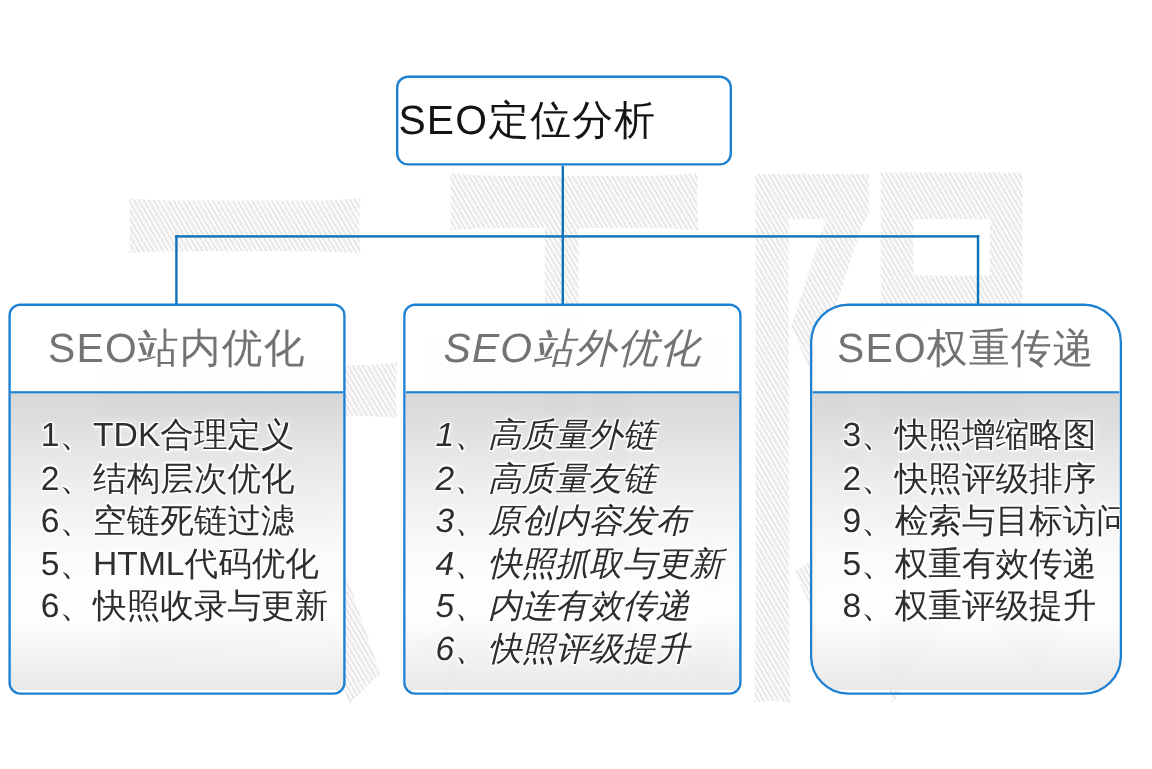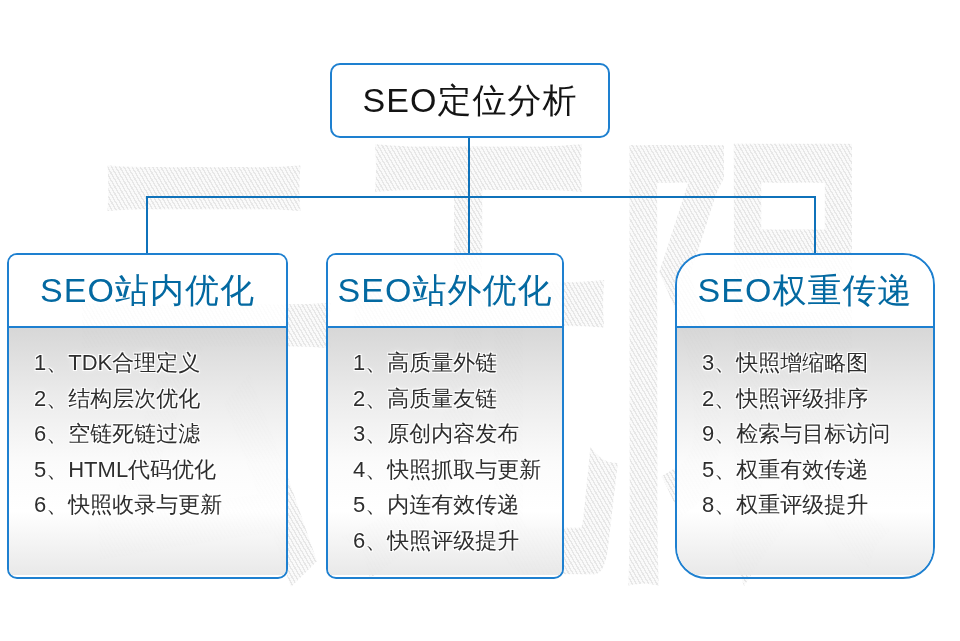--- a/index.html
+++ b/index.html
@@ -27,53 +27,53 @@
   .conn-root-v {left:468px;top:138px;width:2px;height:60px;}
   .conn-h      {left:146px;top:196px;width:670px;height:2px;}
   .conn-drop-1 {left:146px;top:196px;width:2px;height:58px;}
   .conn-drop-2 {left:468px;top:196px;width:2px;height:58px;}
   .conn-drop-3 {left:814px;top:196px;width:2px;height:58px;}
 
   
   .top-node{
     position:absolute;left:330px;top:63px;width:280px;height:75px;z-index:2;
     background:#ffffff;border:2px solid #1e80d0;border-radius:10px;
-    display:flex;align-items:center;justify-content:center;box-sizing:border-box;
+    display:flex;align-items:center;box-sizing:border-box;
   }
   .top-node .node-title{font-size:34px;color:#141414;letter-spacing:1px;}
 
   
   .column{
     position:absolute;top:253px;height:326px;z-index:2;box-sizing:border-box;
     border:2px solid #1e80d0;border-radius:10px;overflow:hidden;background:transparent;
   }
   .col-1{left:7px;width:281px;}
-  .col-2{left:326px;width:238px;}
+  .col-2{left:336px;width:282px;font-style:italic;}
   .col-3{left:675px;width:260px;border-radius:32px;}
 
   .col-header{
     height:73px;box-sizing:border-box;
     background:rgba(255,255,255,0.88);
     border-bottom:2px solid #1e80d0;
     display:flex;align-items:center;justify-content:center;
   }
-  .col-header .node-title{font-size:34px;color:#0369a1;letter-spacing:1px;}
+  .col-header .node-title{font-size:34px;color:#737373;letter-spacing:1px;}
 
   .col-list{
     height:247px;box-sizing:border-box;margin:0;
     padding:17px 10px 0 25px;list-style:none;
     background:linear-gradient(180deg,
       rgba(212,212,212,0.93) 0%,
       rgba(234,234,234,0.93) 28%,
       rgba(251,251,251,0.93) 55%,
       rgba(255,255,255,0.93) 74%,
       rgba(231,231,231,0.93) 100%);
   }
   .col-list li{
-    font-size:22px;line-height:35.6px;color:#2e2e2e;white-space:nowrap;
+    font-size:28px;line-height:35.6px;color:#2e2e2e;white-space:nowrap;
     text-shadow:1px 1px 0 rgba(255,255,255,.95),-1px -1px 0 rgba(255,255,255,.95),
                 1px -1px 0 rgba(255,255,255,.95),-1px 1px 0 rgba(255,255,255,.95),
                 0 0 6px rgba(255,255,255,.9);
   }
 </style>
 </head>
 <body>
 
 <div class="stage">
 

